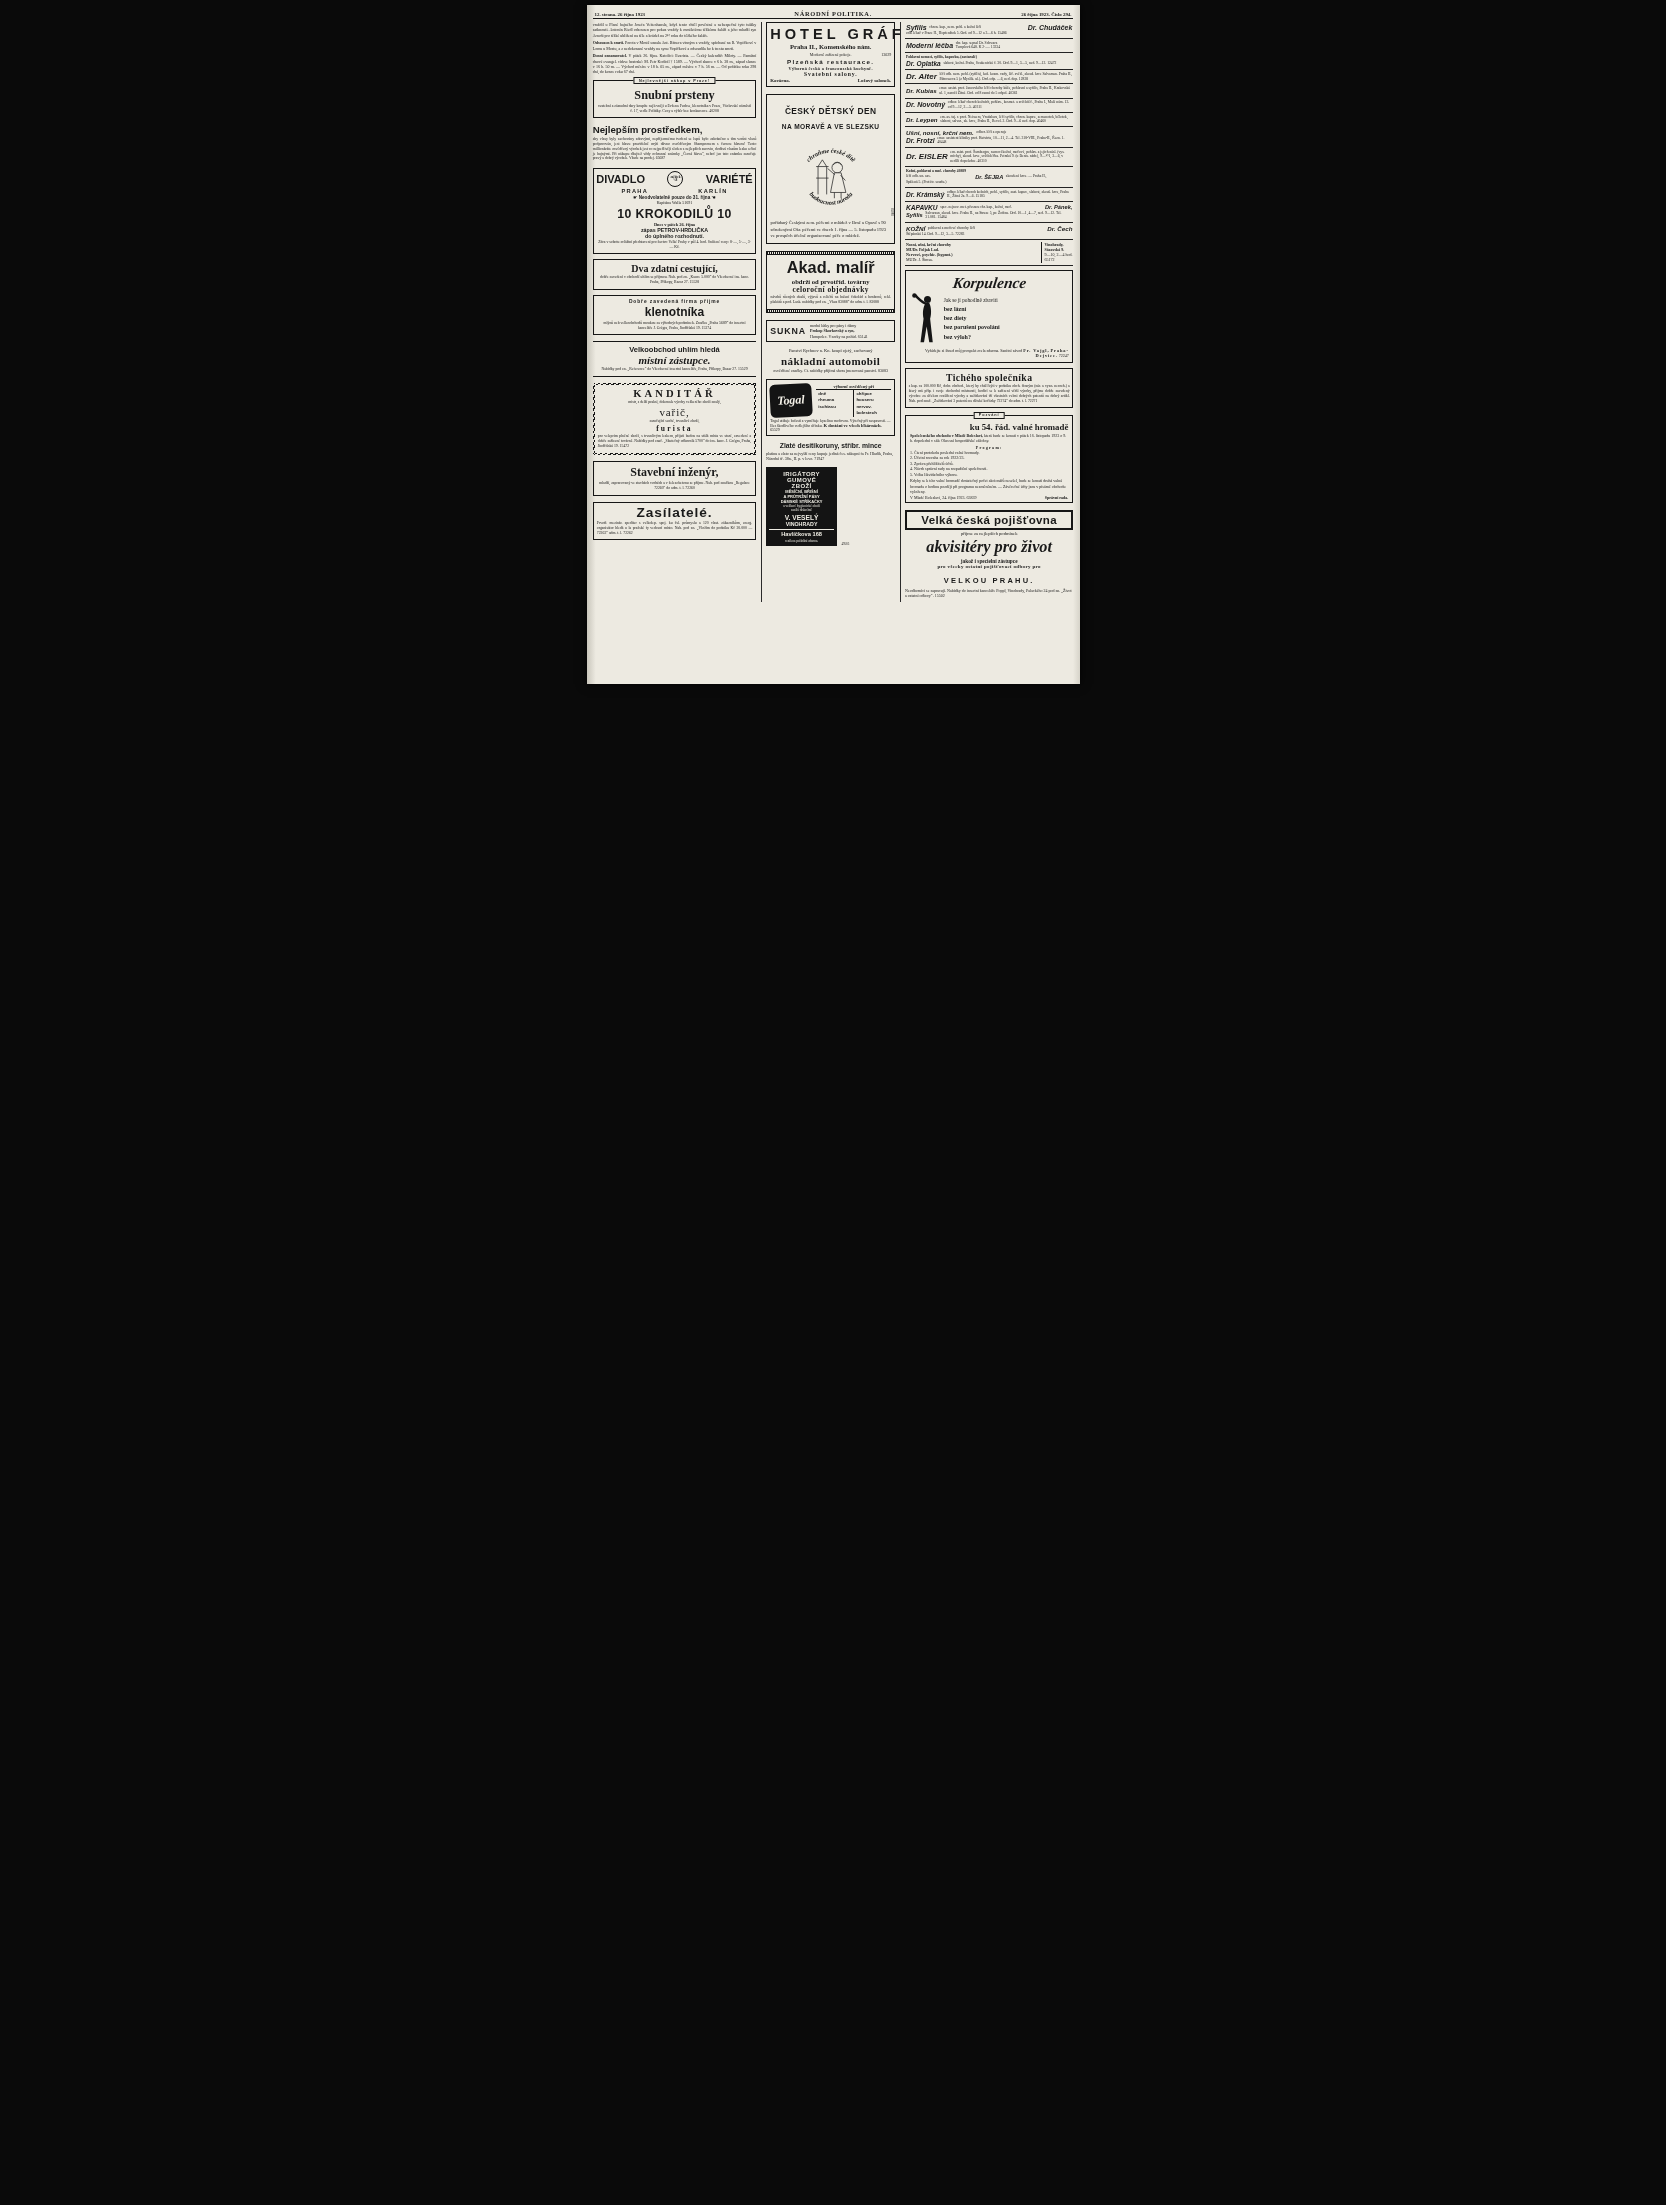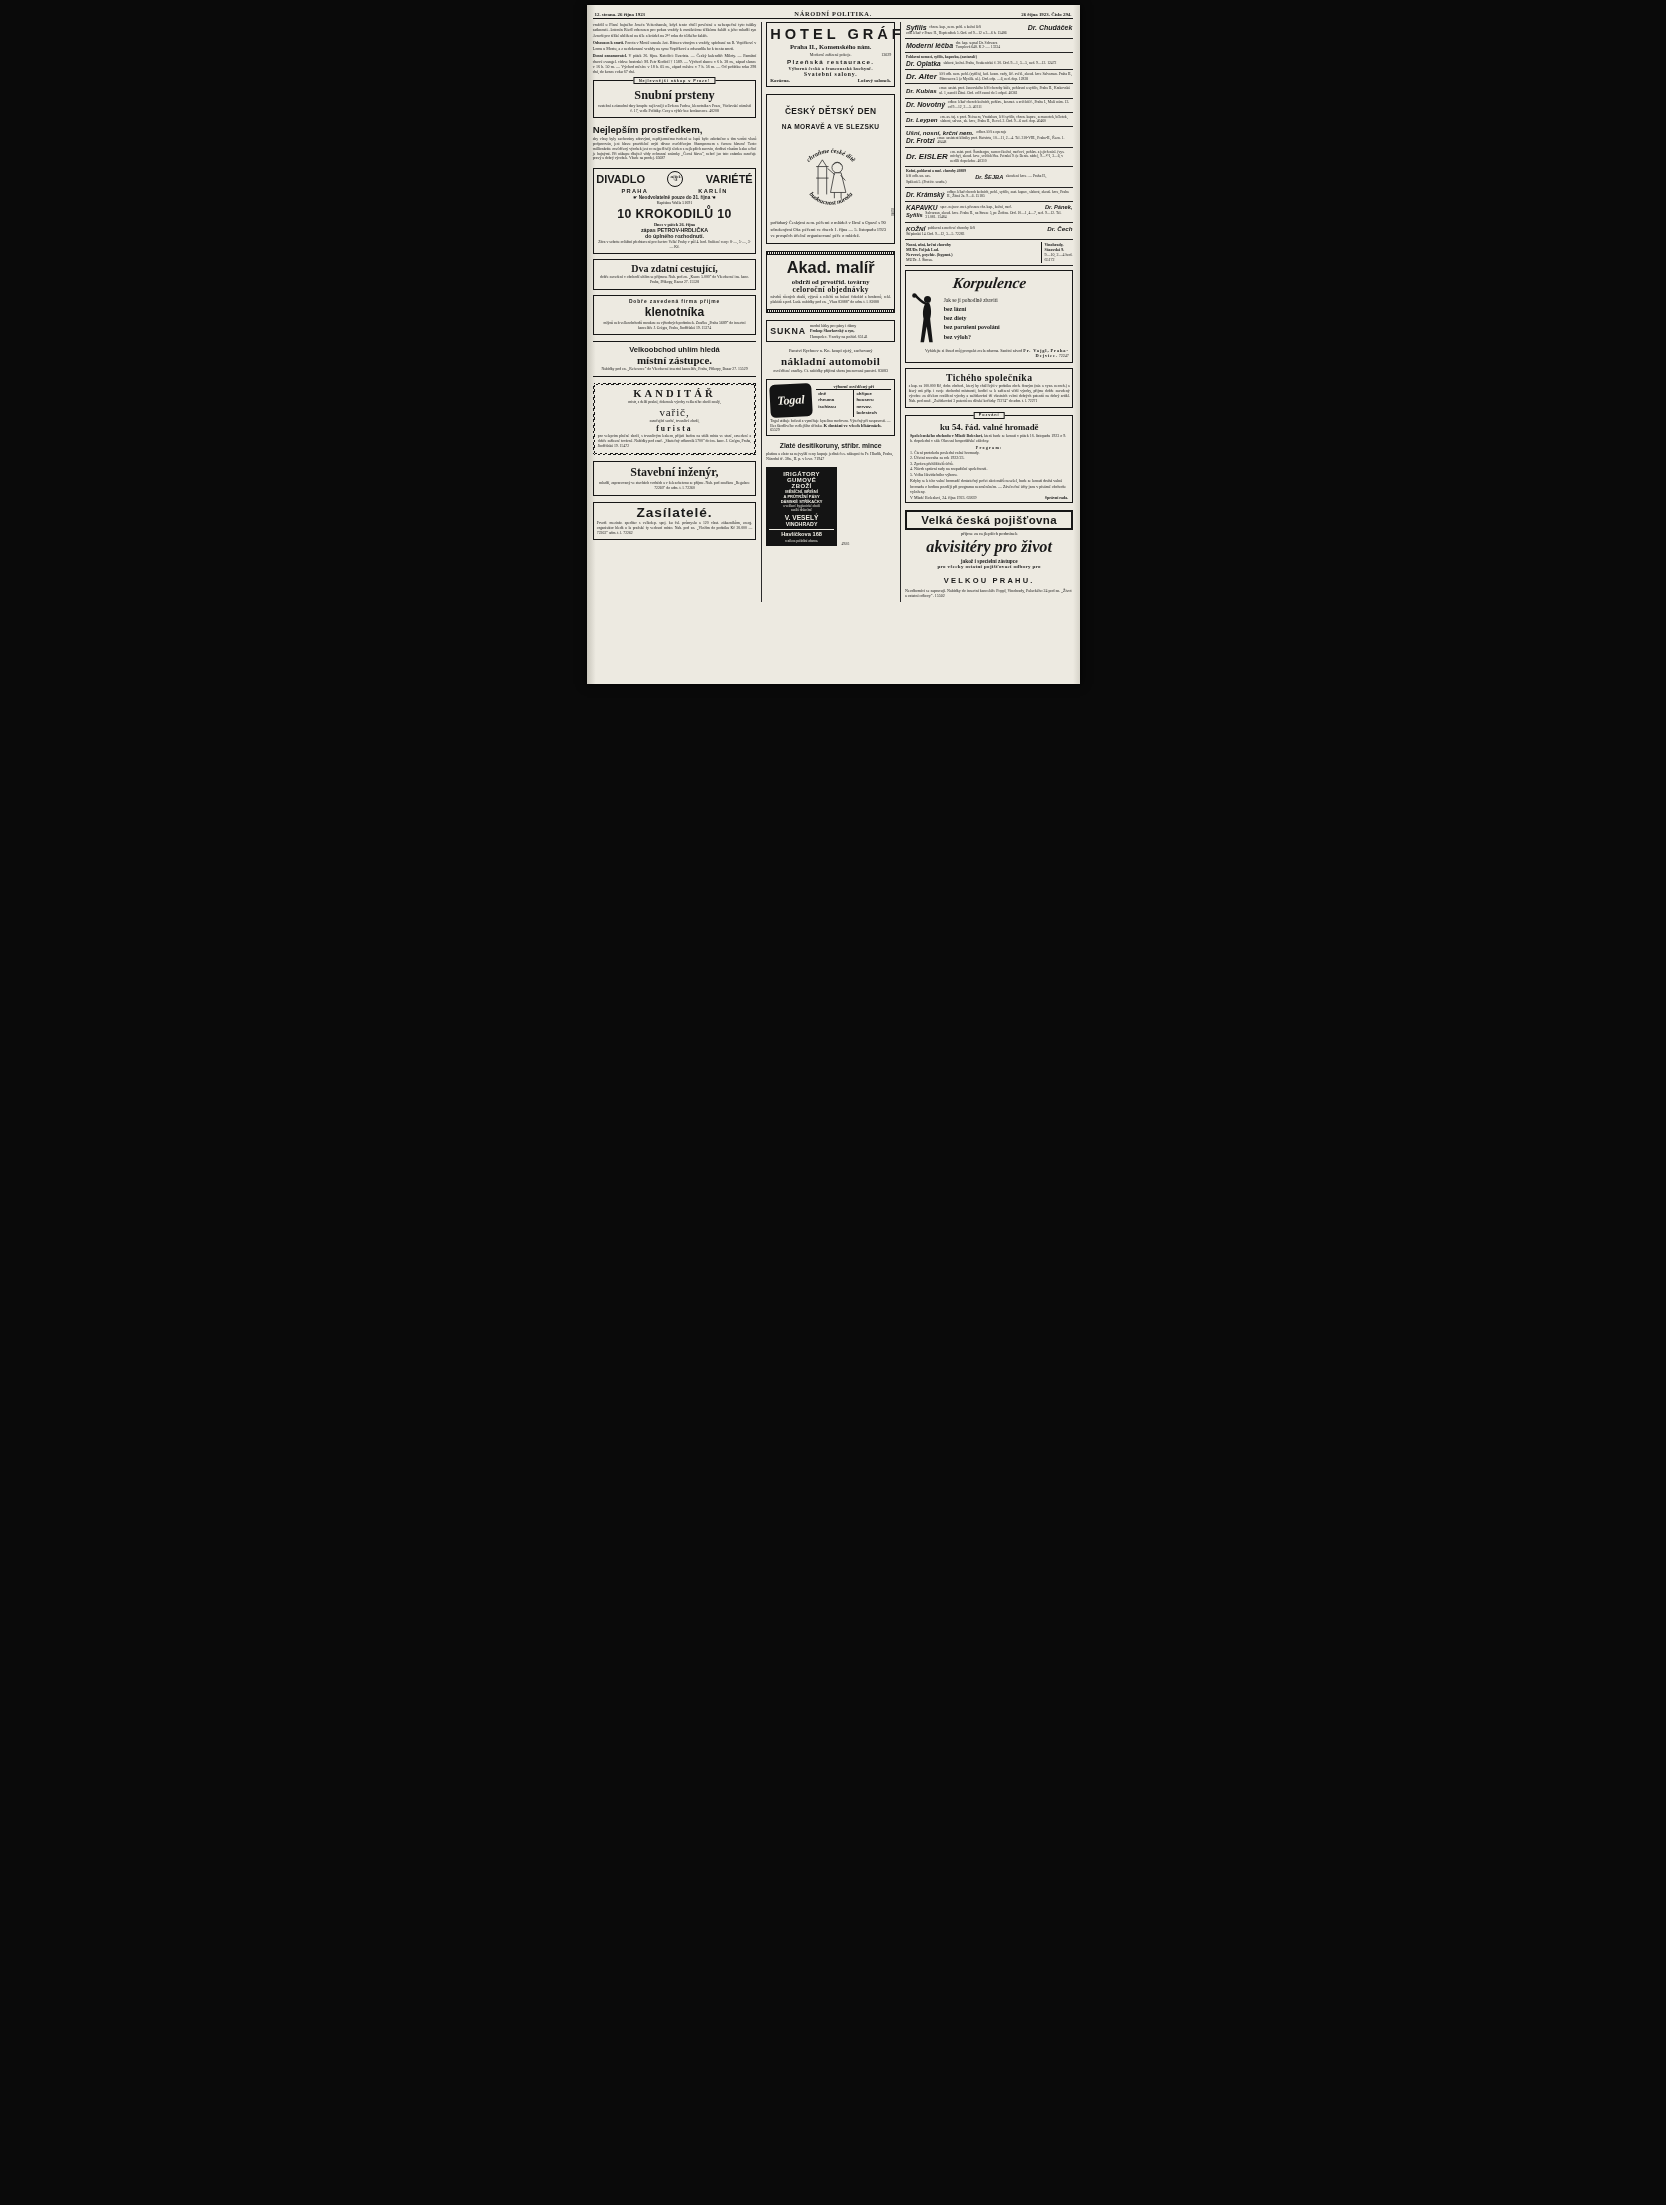--- a/index.html
+++ b/index.html
@@ -48,21 +48,21 @@
   .var-kro { font-family:"Liberation Sans",sans-serif; font-weight:bold; font-size:12.3px; text-align:center; margin:1.3px 0; letter-spacing:0.4px; }
   .var-b1 { text-align:center; font-weight:bold; font-size:4.4px; }
   .var-b2 { text-align:center; font-family:"Liberation Sans",sans-serif; font-weight:bold; font-size:5.3px; }
   .cestujici { border:0.9px solid #161616; padding:2.6px; margin:5.3px 0; }
   .cestujici h2 { font-weight:bold; font-size:10px; text-align:center; margin:0 0 1.3px; }
   .zastoupeni { border:1.3px solid #161616; padding:3.1px; margin:5.3px 0; text-align:center; }
   .zastoupeni .kick { font-family:"Liberation Sans",sans-serif; font-weight:bold; font-size:4.9px; letter-spacing:0.9px; }
   .zastoupeni h2 { font-family:"Liberation Sans",sans-serif; font-weight:bold; font-size:12px; margin:1.3px 0; }
   .velkoobchod { border-top:0.7px solid #161616; border-bottom:0.7px solid #161616; padding:3.1px 1.8px; margin:5.3px 0; text-align:center; }
   .velkoobchod .t1 { font-family:"Liberation Sans",sans-serif; font-weight:bold; font-size:7.5px; }
-  .velkoobchod .t2 { font-weight:bold; font-size:11px; }
+  .velkoobchod .t2 { font-weight:bold; font-size:11px;font-style:italic; }
   .kanditar { border:2.6px solid transparent; border-image:repeating-linear-gradient(45deg,#161616 0 1.8px,transparent 1.8px 3.5px) 6;
     padding:3.1px; margin:6.2px 0; text-align:center; }
   .kanditar h2 { font-weight:bold; font-size:10.6px; letter-spacing:3.1px; margin:0; }
   .kanditar .s1 { font-weight:normal; font-size:11px; letter-spacing:0.9px; }
   .kanditar .s2 { font-weight:bold; font-size:7.5px; letter-spacing:2.2px; }
   .inzenyr { border:1.1px solid #161616; padding:3.1px; margin:5.7px 0; text-align:center; }
   .inzenyr h2 { font-weight:bold; font-size:12px; margin:0; }
   .zasilatele { border:1.8px solid #161616; padding:2.2px 3.1px; margin:5.7px 0 0; }
   .zasilatele h2 { font-family:"Liberation Sans",sans-serif; font-weight:bold; font-size:13.7px; letter-spacing:0.9px; text-align:center; margin:0; }
   
@@ -131,21 +131,21 @@
   .korp { border:1.1px solid #161616; margin:4.4px 0; padding:2.6px 3.5px; }
   .korp h1 { font-style:italic; font-weight:bold; font-size:15.4px; margin:0 0 0.9px; text-align:center; transform:skewX(-8deg); }
   .korp-body { display:flex; gap:6.2px; align-items:center; }
   .korp-list .q { font-size:5.3px; margin-bottom:2.2px; }
   .korp-list .bz { font-weight:bold; font-size:6px; line-height:1.55; }
   .korp-foot { font-size:4px; margin-top:1.8px; text-align:right; line-height:1.35; }
   .korp-foot .nm { font-weight:bold; letter-spacing:0.9px; font-size:4.4px; }
   .tichy { border:1.1px solid #161616; margin:5.3px 0; padding:2.6px; }
   .tichy h2 { font-weight:bold; font-size:9.7px; text-align:center; margin:0 0 1.3px; letter-spacing:0.4px; }
   .pozv { border:0.9px solid #161616; margin:6.6px 0; padding:4.9px 4px 2.6px; position:relative; }
-  .pozv h2 { font-weight:bold; font-size:8.8px; text-align:center; margin:0.9px 0 1.3px; }
+  .pozv h2 { font-weight:bold; font-size:8.8px; text-align:right; margin:0.9px 0 1.3px; }
   .pozv p { font-size:4px; margin:0.9px 0; line-height:1.3; }
   .pozv .ptitle { text-align:center; font-weight:bold; letter-spacing:1.3px; font-size:4px; margin:1.3px 0 0.4px; }
   .pozv ul { margin:0.4px 0 1.3px; padding:0; list-style:none; font-size:4px; line-height:1.35; }
   .pozv .sig-row { display:flex; justify-content:space-between; font-size:4px; margin-top:0.9px; }
   .poji { margin:5.3px 0 0; }
   .poji-title-box { border:2.6px double #161616; padding:1.8px 2.6px; text-align:center; }
   .poji-title-box h2 { font-family:"Liberation Sans",sans-serif; font-weight:bold; font-size:11.5px; margin:0; letter-spacing:0.4px; white-space:nowrap; }
   .poji .sub { text-align:center; font-size:4.6px; margin:1.3px 0 0.4px; }
   .poji .bigline { text-align:center; font-style:italic; font-weight:bold; font-size:16.3px; margin:0.9px 0 1.3px; }
   .poji .midline { text-align:center; font-weight:bold; font-size:5.3px; }

